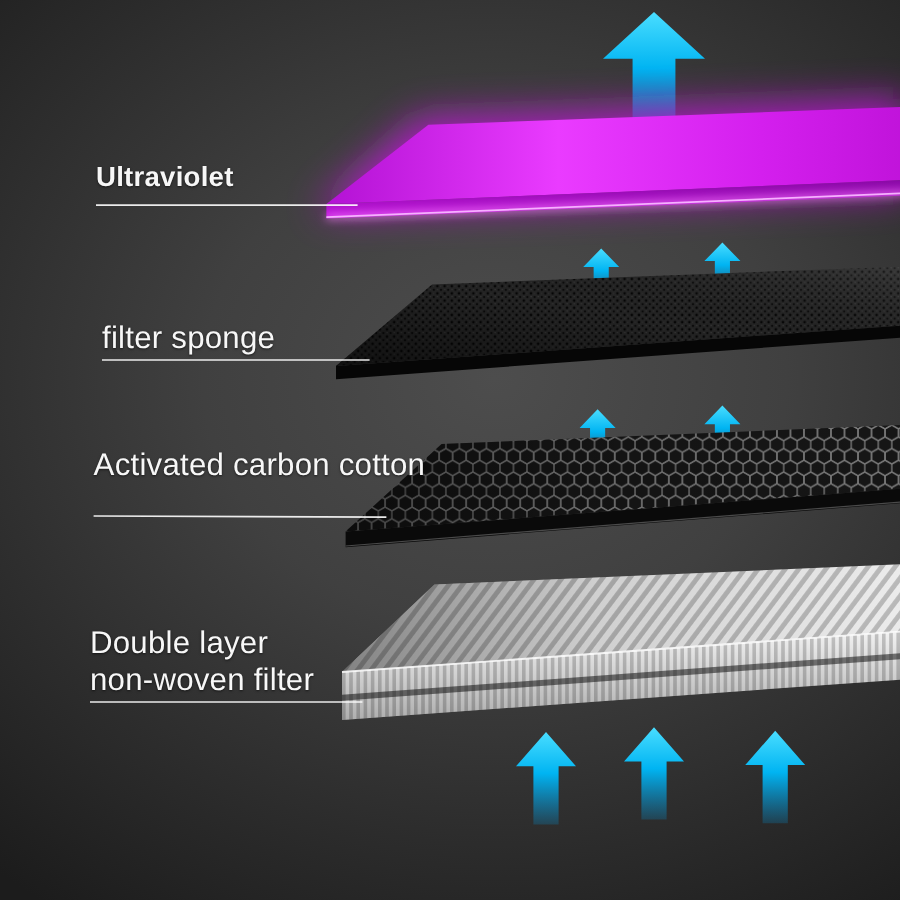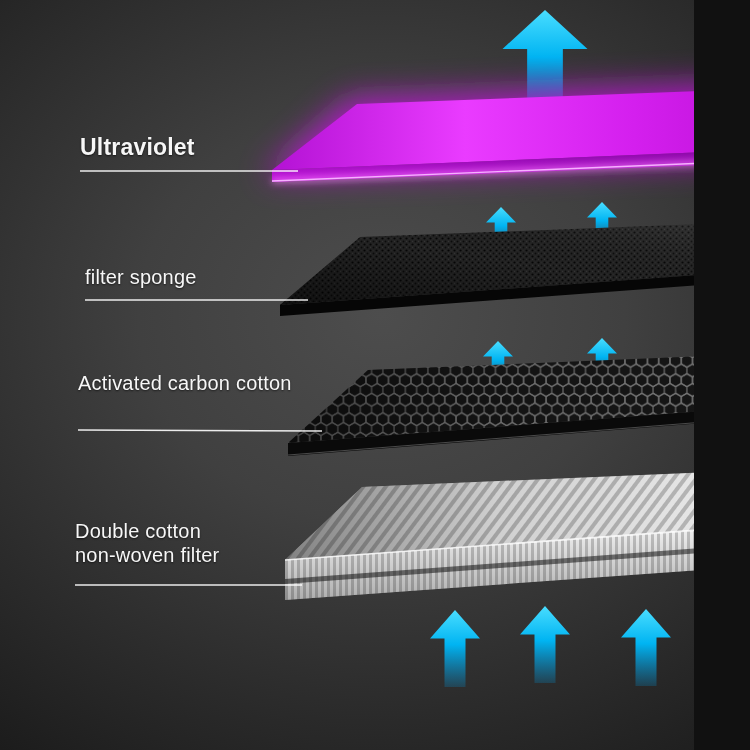--- a/index.html
+++ b/index.html
@@ -1,23 +1,23 @@
 <!DOCTYPE html>
 <html><head>
 <meta charset="utf-8">
 <style>
   html,body{margin:0;padding:0;background:#111;}
   .stage{
-    position:relative;width:694px;height:750px;overflow:hidden;
+    position:relative;width:750px;height:750px;overflow:hidden;
     background:radial-gradient(ellipse 640px 540px at 55% 42%, #4d4d4d 0%, #404040 38%, #2c2c2c 72%, #1c1c1c 100%);
     font-family:"Liberation Sans", sans-serif;
   }
   .stage svg{position:absolute;left:0;top:0;}
   .label{
-    position:absolute;color:#f7f7f7;font-size:20px;letter-spacing:.2px;
+    position:absolute;color:#f7f7f7;font-size:26px;letter-spacing:.2px;
     text-shadow:0 1px 2px rgba(0,0,0,.6);white-space:nowrap;
   }
   .label-uv{left:80px;top:134px;font-size:23px;font-weight:bold;}
   .label-sponge{left:85px;top:266px;}
   .label-carbon{left:78px;top:372px;}
   .label-fabric{left:75px;top:520px;line-height:1.18;}
   .label-fabric span{display:block;}
 </style>
 </head>
 <body>
@@ -154,17 +154,17 @@
 
   <div class="label label-sponge">
     <span>filter sponge</span>
   </div>
 
   <div class="label label-carbon">
     <span>Activated carbon cotton</span>
   </div>
 
   <div class="label label-fabric">
-    <span>Double cotton</span>
+    <span>Double layer</span>
     <span>non-woven filter</span>
   </div>
 
 </div>
 
 </body></html>

